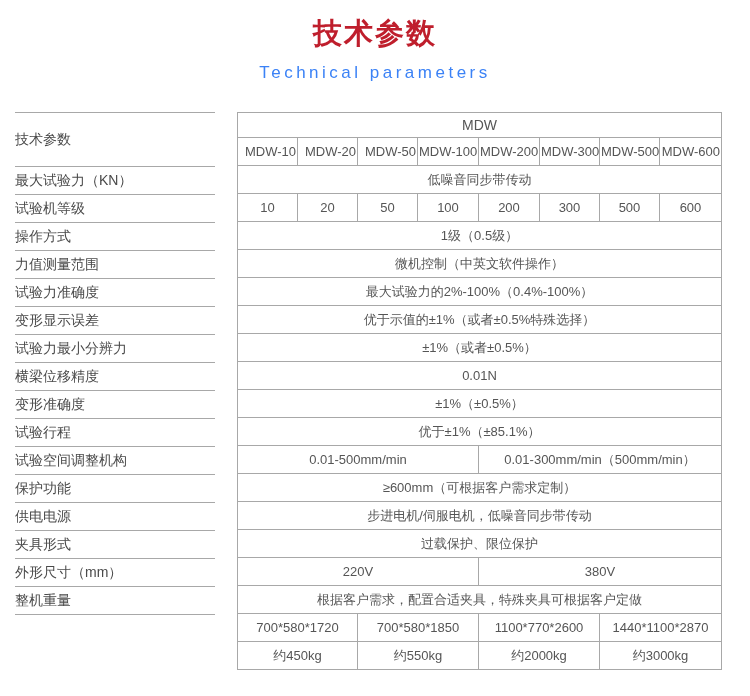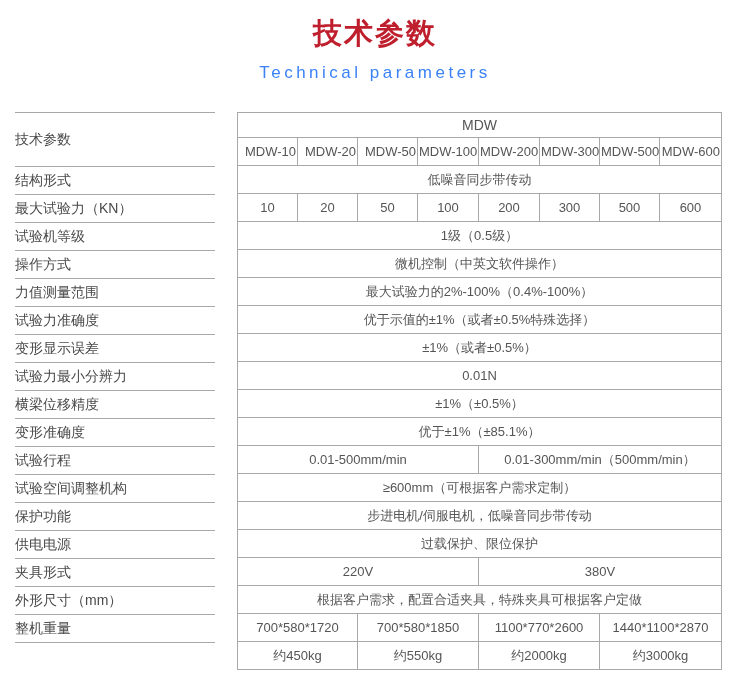--- a/index.html
+++ b/index.html
@@ -75,23 +75,20 @@
     <div class="subtitle">Technical parameters</div>
   </div>
 
   <div class="spec">
     <table class="left">
       <tbody id="left-body">
           <tr class="header-row">
             <td>技术参数</td>
           </tr>
           <tr>
-            <td>结构形式</td>
-          </tr>
-          <tr>
             <td>最大试验力（KN）</td>
           </tr>
           <tr>
             <td>试验机等级</td>
           </tr>
           <tr>
             <td>操作方式</td>
           </tr>
           <tr>
             <td>力值测量范围</td>

